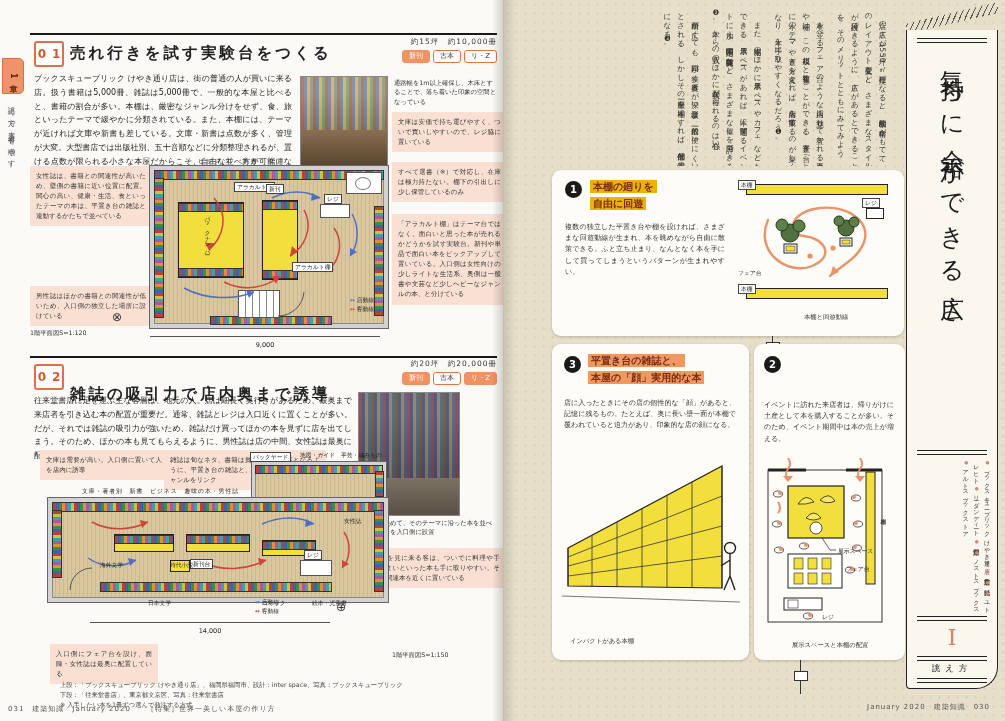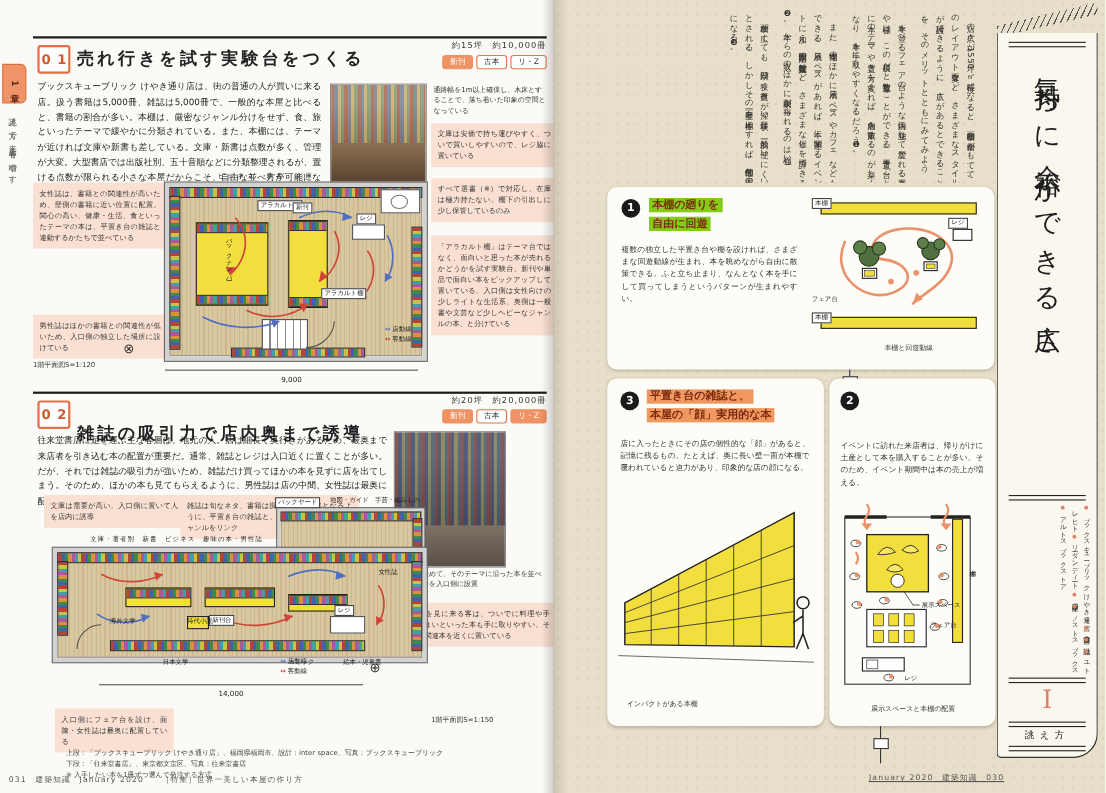--- a/index.html
+++ b/index.html
@@ -61,21 +61,21 @@
      background-image:radial-gradient(rgba(120,100,60,.10) 1px,transparent 1.2px);
      background-size:9px 9px;}
   .gutter{background:linear-gradient(90deg,rgba(0,0,0,0),rgba(0,0,0,.16) 45%,rgba(0,0,0,.10) 55%,rgba(0,0,0,0));}
   .vintro{writing-mode:vertical-rl;font-size:7.5px;line-height:1.85;color:#35342f;overflow:hidden;}
   .vintro p{margin:0 7px 0 0;text-indent:1em;text-align:justify;}
   .panel{position:absolute;background:#fdfcf7;border-radius:9px;box-shadow:0 1px 3px rgba(60,50,30,.25);}
   .tipnum{position:absolute;width:17px;height:17px;border-radius:50%;background:#1a1a1a;color:#fff;
           font-size:10px;font-weight:bold;display:flex;align-items:center;justify-content:center;}
   .tiptitle{position:absolute;font-size:10px;font-weight:bold;line-height:1.7;color:#7c2a10;}
   .tiptitle span{padding:1px 3px;}
-  .hl-y span{background:#84cc16;}
+  .hl-y span{background:#eab308;}
   .hl-o span{background:#f0985f;}
   .tipbody{position:absolute;font-size:7px;line-height:1.6;text-align:justify;color:#333;}
   .conn{position:absolute;border-left:1px solid #333;width:0;}
   .connbox{position:absolute;width:12px;height:8px;border:1px solid #333;background:#fff;}
   
   .spine{position:absolute;background:#faf7ee;border:1.5px solid #222;border-top:none;
          border-radius:0 0 22px 4px;}
   .hatch{position:absolute;background:repeating-linear-gradient(115deg,#555 0 1px,transparent 1px 5px);
          clip-path:polygon(0 68%,100% 0,100% 34%,0 100%);}
   .rule2{position:absolute;left:10px;right:10px;border-top:1px solid #222;border-bottom:1px solid #222;height:2.5px;}
@@ -399,15 +399,15 @@
     <div class="rule2" style="top:420px;"></div>
     <div class="stores" style="top:430px;left:6px;right:5px;height:150px;">
       <span><i class="dot">●</i><span>ブックスキューブリック けやき通り店</span>　</span><span><i class="dot">●</i><span>往来堂書店</span>　</span><span><i class="dot">●</i><span>誠光社</span>　</span><span><i class="dot">●</i><span>ユトレヒト</span>　</span><span><i class="dot">●</i><span>リーダンディート</span>　</span><span><i class="dot">●</i><span>居留守文庫</span>　</span><span><i class="dot">●</i><span>ノストスブックス</span>　</span><span><i class="dot">●</i><span>アルトスブックストア</span></span>
     </div>
     <div class="rule2" style="top:586px;"></div>
     <div class="roman" style="top:596px;">I</div>
     <div class="rule2" style="top:626px;"></div>
     <div class="chap" style="top:633px;">誂え方</div>
     <div class="rule2" style="top:648px;"></div>
   </div>
-  <div class="abs footer" style="left:790px;top:702px;width:200px;text-align:left;z-index:10;text-decoration:underline;">January 2020　建築知識　030</div>
+  <div class="abs footer" style="left:790px;top:702px;width:200px;text-align:right;z-index:10;">January 2020　建築知識　030</div>
 
 </div>
 
 </body></html>

